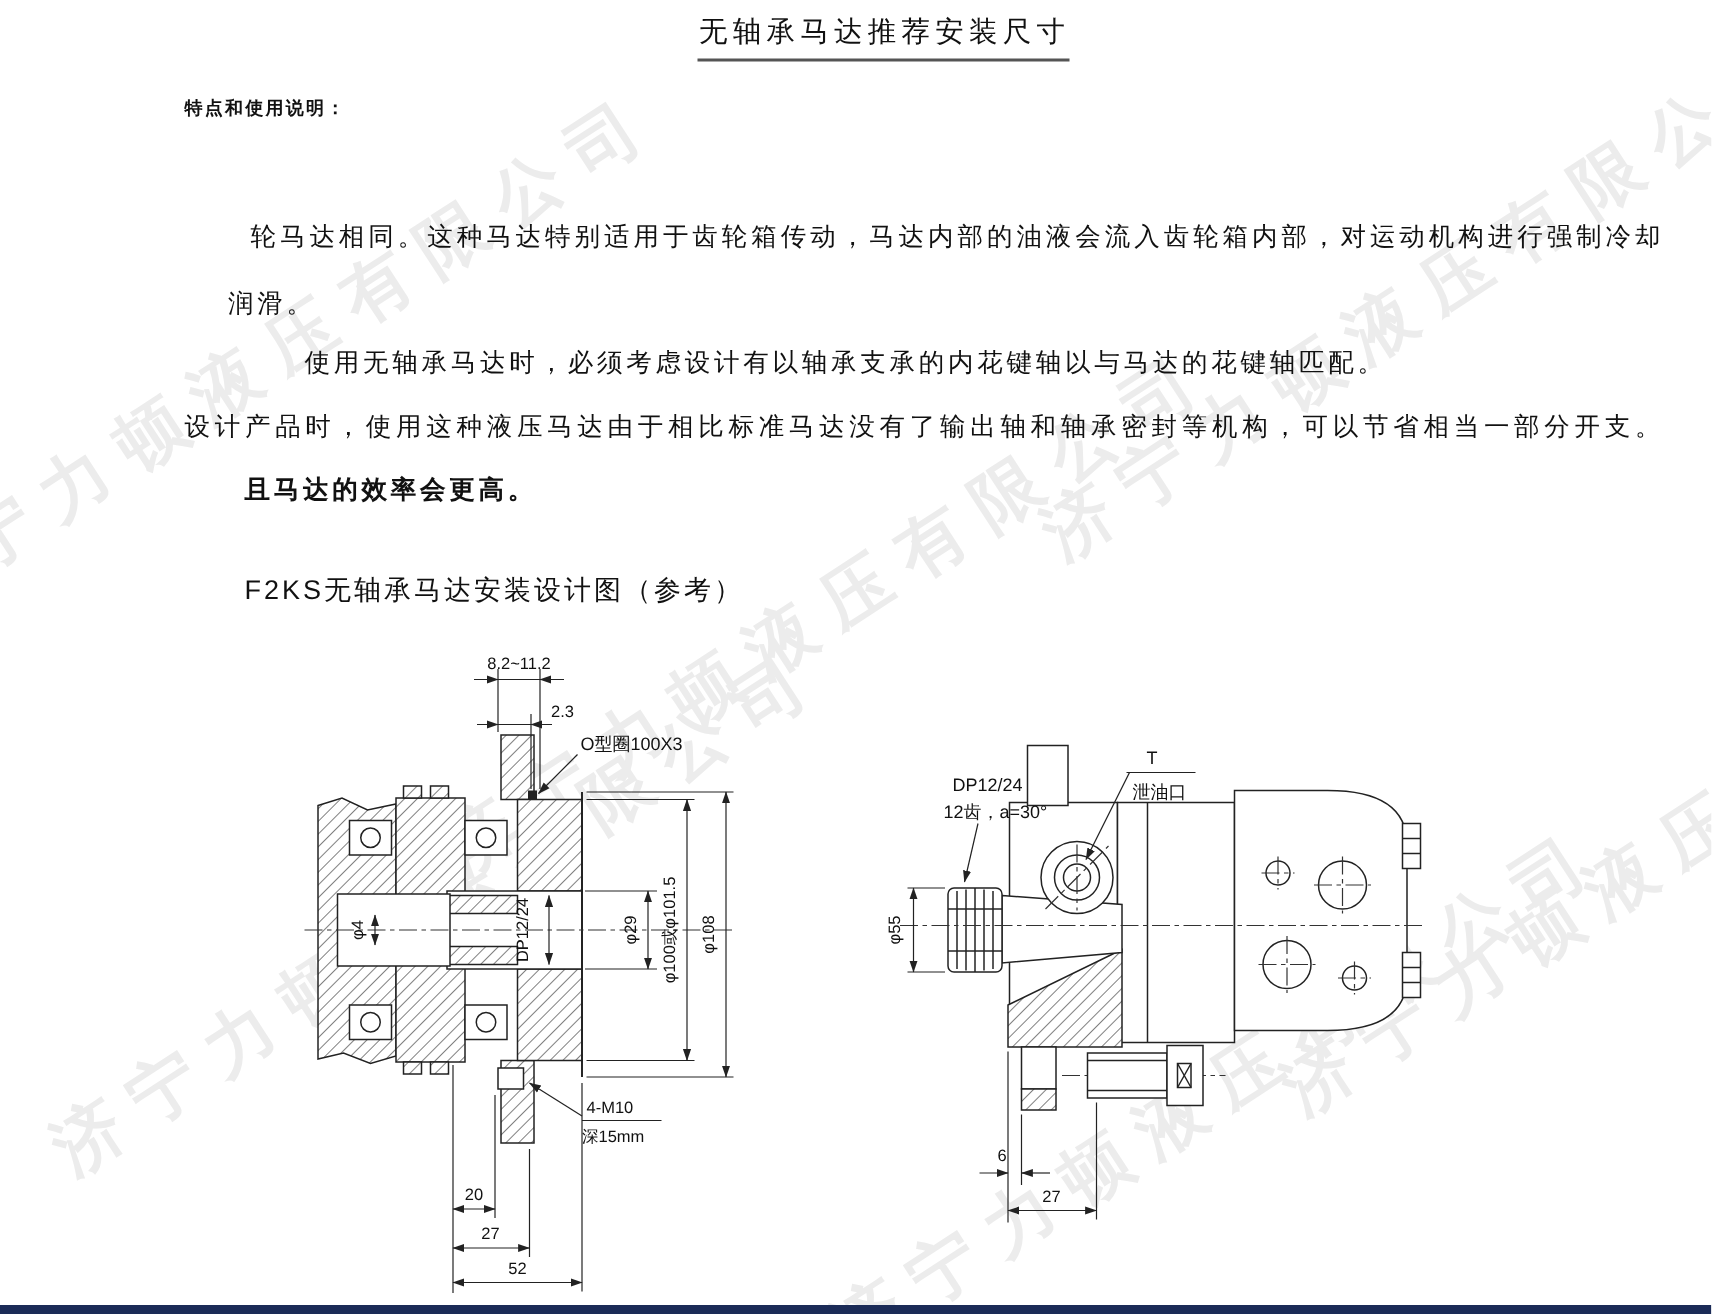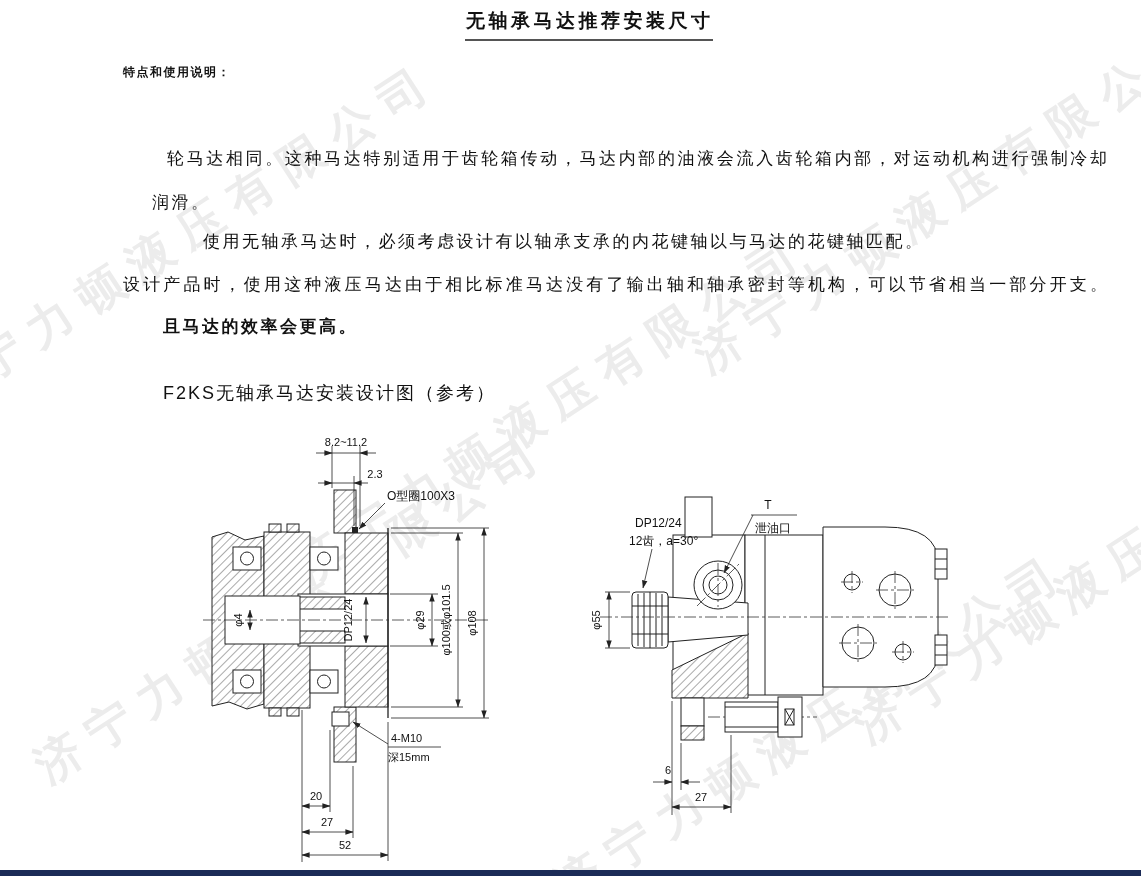--- a/index.html
+++ b/index.html
@@ -2,21 +2,21 @@
 <html><head>
 <meta charset="utf-8">
 <style>
   html,body{margin:0;padding:0;background:#fff;}
   .page{position:relative;width:1141px;height:876px;background:#fff;overflow:hidden;
         font-family:"Liberation Sans","DejaVu Sans",sans-serif;color:#111;}
   .wm{position:absolute;white-space:nowrap;font-weight:bold;font-size:46px;
       letter-spacing:14px;transform:rotate(-33deg);transform-origin:left center;
       z-index:0;user-select:none;}
   .content{position:absolute;inset:0;z-index:1;}
-  .title{position:absolute;left:466px;top:8px;font-size:19px;font-weight:bold;
+  .title{position:absolute;left:466px;top:8px;font-size:19px;font-weight:normal;
          letter-spacing:3.5px;white-space:nowrap;}
   .title-rule{position:absolute;left:465px;top:39px;width:248px;height:2px;background:#555;}
   .heading{position:absolute;left:123px;top:64px;font-size:12px;font-weight:bold;
            letter-spacing:1.5px;white-space:nowrap;}
   .bline{position:absolute;font-size:17px;letter-spacing:2.5px;white-space:nowrap;line-height:22px;}
   .bline.just{white-space:normal;letter-spacing:1px;text-align:justify;text-align-last:justify;}
   .caption{position:absolute;left:163px;top:381px;font-size:18px;letter-spacing:2px;
            white-space:nowrap;}
   .drawing{position:absolute;}
   svg .ln{stroke:#222;stroke-width:1;fill:none;}

